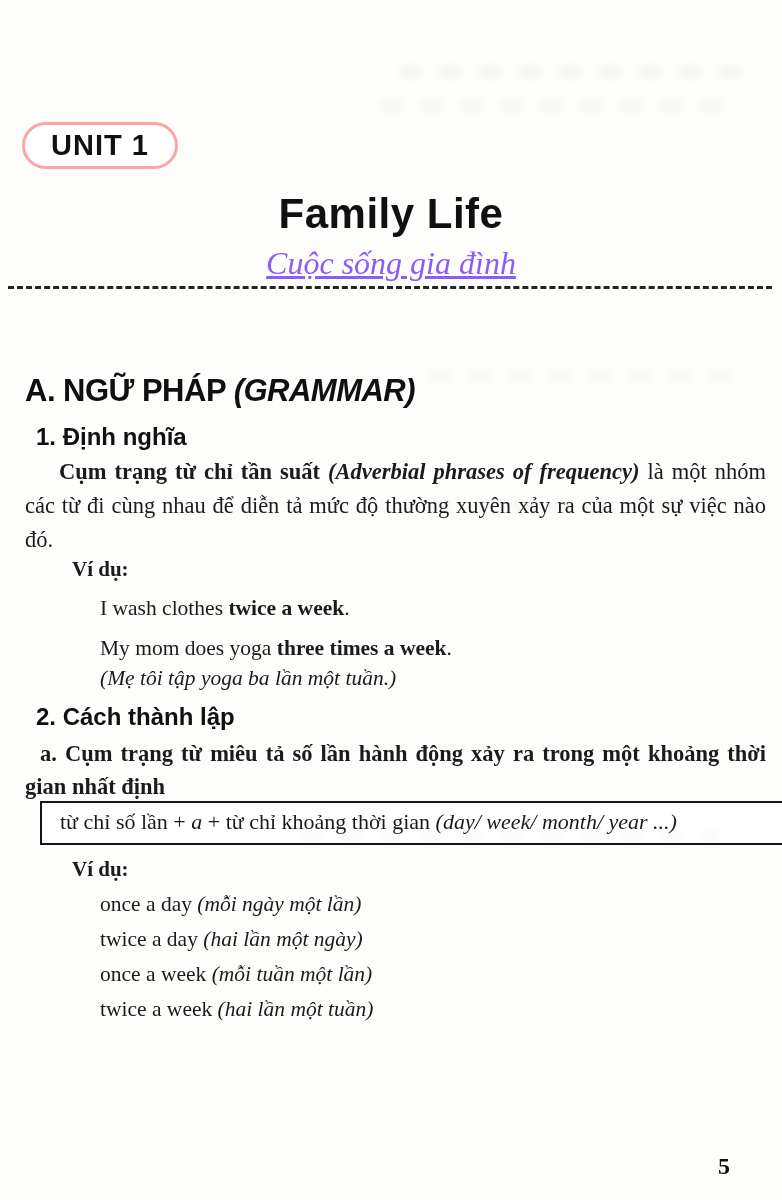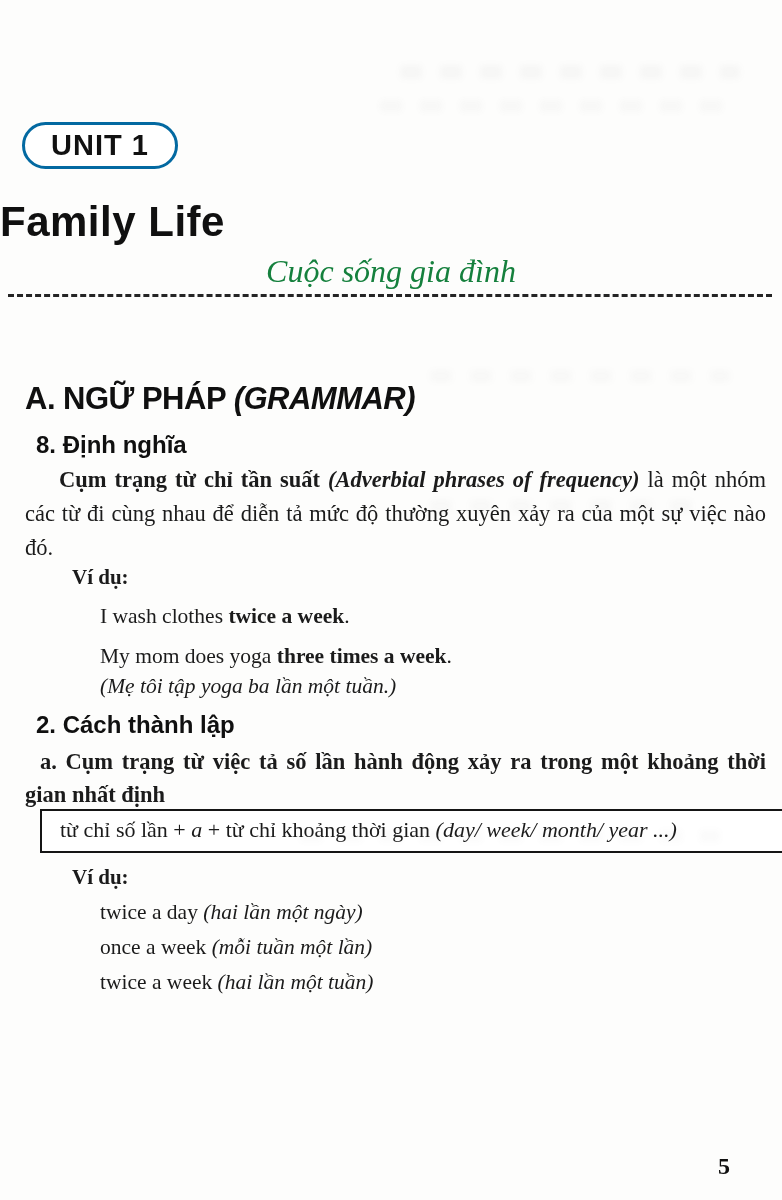--- a/index.html
+++ b/index.html
@@ -20,37 +20,37 @@
   }
   .bleed-1 { left:400px; top:65px;  width:340px; height:14px; }
   .bleed-2 { left:380px; top:100px; width:360px; height:12px; opacity:.22; }
   .bleed-3 { left:430px; top:370px; width:300px; height:12px; opacity:.2; }
   .bleed-4 { left:430px; top:500px; width:280px; height:12px; opacity:.2; }
   .bleed-5 { left:300px; top:830px; width:420px; height:12px; opacity:.18; }
 
   .unit-badge {
     display:inline-block;
     margin:122px 0 0 22px;
-    border:3px solid #0369a1;
+    border:3px solid #fca5a5;
     border-radius:26px;
     padding:3px 26px 4px 26px;
     font-family:"Liberation Sans", sans-serif;
     font-weight:bold; font-size:29px; line-height:34px;
     letter-spacing:1px; color:#111;
     background:#fff;
   }
   .page-title {
-    margin-top:28px; 
+    margin-top:20px; text-align:center;
     font-family:"Liberation Sans", sans-serif;
     font-weight:bold; font-size:42px; line-height:50px;
     letter-spacing:.5px; color:#101010;
   }
   .page-subtitle {
     margin-top:4px; text-align:center;
-    font-style:italic; font-size:32px; line-height:40px; color:#15803d;
+    font-style:italic; font-size:32px; line-height:40px; color:#8b5cf6;text-decoration:underline;
   }
   .dash-sep {
     margin:3px 10px 0 8px; height:0;
     border-top:3px dashed #252525;
   }
   .h-section {
     margin:84px 0 0 25px;
     font-family:"Liberation Sans", sans-serif;
     font-weight:bold; font-size:31px; line-height:36px;
     letter-spacing:-0.5px; color:#101010;
@@ -124,21 +124,21 @@
   <h1 class="page-title">Family Life</h1>
   <div class="page-subtitle">Cuộc sống gia đình</div>
 
   <div class="dash-sep"></div>
 
   <h2 class="h-section">
     <span>A. NGỮ PHÁP </span><span class="it">(GRAMMAR)</span>
   </h2>
 
 
-  <h4 class="h-num">8. Định nghĩa</h4>
+  <h4 class="h-num">1. Định nghĩa</h4>
 
   <p class="para">
     <b>Cụm trạng từ chỉ tần suất </b><b class="it">(Adverbial phrases of frequency)</b><span> là một nhóm các từ đi cùng nhau để diễn tả mức độ thường xuyên xảy ra của một sự việc nào đó.</span>
   </p>
 
   <div class="vi-du first">Ví dụ:</div>
 
   <div class="example">
     <div>
       <span>I wash clothes </span><b>twice a week</b><span>.</span>
@@ -147,29 +147,32 @@
 
   <div class="example second">
     <div>
       <span>My mom does yoga </span><b>three times a week</b><span>.</span>
     </div>
     <div class="trans">(Mẹ tôi tập yoga ba lần một tuần.)</div>
   </div>
 
   <h4 class="h-num second">2. Cách thành lập</h4>
 
-  <p class="rule">a. Cụm trạng từ việc tả số lần hành động xảy ra trong một khoảng thời gian nhất định</p>
+  <p class="rule">a. Cụm trạng từ miêu tả số lần hành động xảy ra trong một khoảng thời gian nhất định</p>
 
   <div class="formula-box">
     <span>từ chỉ số lần + </span><span class="it">a</span><span> + từ chỉ khoảng thời gian </span><span class="it">(day/ week/ month/ year ...)</span>
   </div>
 
   <div class="vi-du second">Ví dụ:</div>
 
   <ul class="freq-list">
+    <li>
+      <span>once a day </span><span class="it">(mỗi ngày một lần)</span>
+    </li>
     <li>
       <span>twice a day </span><span class="it">(hai lần một ngày)</span>
     </li>
     <li>
       <span>once a week </span><span class="it">(mỗi tuần một lần)</span>
     </li>
     <li>
       <span>twice a week </span><span class="it">(hai lần một tuần)</span>
     </li>
   </ul>

